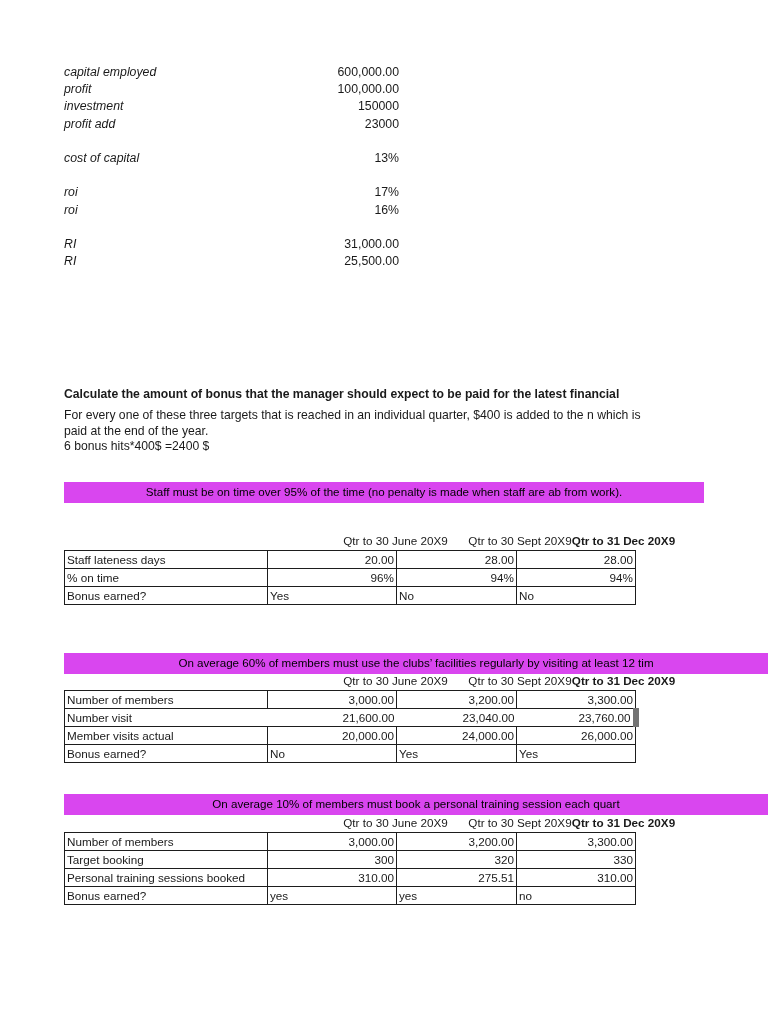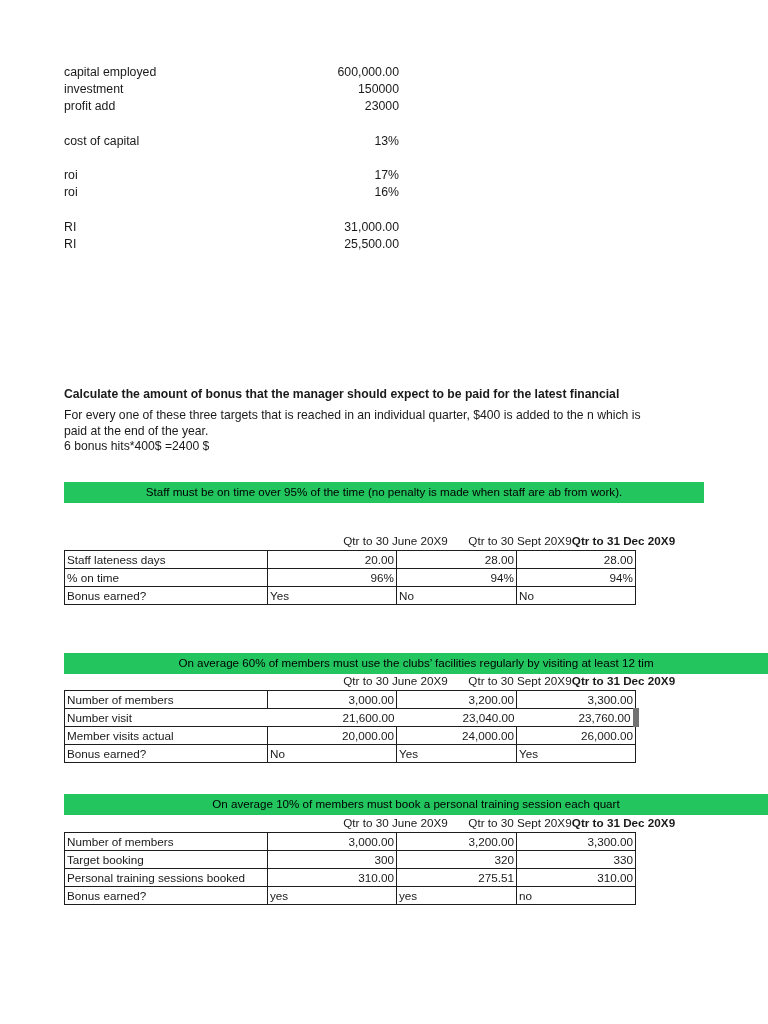--- a/index.html
+++ b/index.html
@@ -29,21 +29,21 @@
   .summary-row {
     display: flex;
     justify-content: space-between;
     align-items: baseline;
     height: 17.2px;
     font-size: 12.3px;
     line-height: 17.2px;
     white-space: nowrap;
   }
   .summary-row.spacer { height: 17.2px; }
-  .summary-label { text-align: right; }
+  .summary-label { text-align: right; font-style: italic; }
   .summary-value { text-align: right; }
 
   
   #prose-block {
     left: 64px;
     top: 386px;
     width: 720px;   
   }
   .prose-heading {
     font-size: 12.2px;
@@ -61,21 +61,21 @@
     font-size: 12.2px;
     line-height: 15.5px;
     white-space: nowrap;
   }
 
   
   .banner {
     position: absolute;
     left: 64px;
     right: 0;            
-    background: #22c55e;
+    background: #d946ef;
     color: #000000;
     font-size: 11.6px;
     line-height: 14px;
     text-align: center;
     padding: 3px 0 4px 0;
     overflow: hidden;
     white-space: nowrap;
   }
   .banner.wrap { white-space: normal; }
   .banner-inner { display: block; }
@@ -132,20 +132,24 @@
   tr.noverticals td.label { border-left: 1px solid #1d1d1d; }
   tr.noverticals td:last-child { border-right: 6px solid #737373; }
 </style>
 </head>
 <body>
 
 <div class="abs" id="summary-block">
     <div class="summary-row">
       <div class="summary-label">capital employed</div>
       <div class="summary-value">600,000.00</div>
+    </div>
+    <div class="summary-row">
+      <div class="summary-label">profit</div>
+      <div class="summary-value">100,000.00</div>
     </div>
     <div class="summary-row">
       <div class="summary-label">investment</div>
       <div class="summary-value">150000</div>
     </div>
     <div class="summary-row">
       <div class="summary-label">profit add</div>
       <div class="summary-value">23000</div>
     </div>
     <div class="summary-row spacer"></div>

